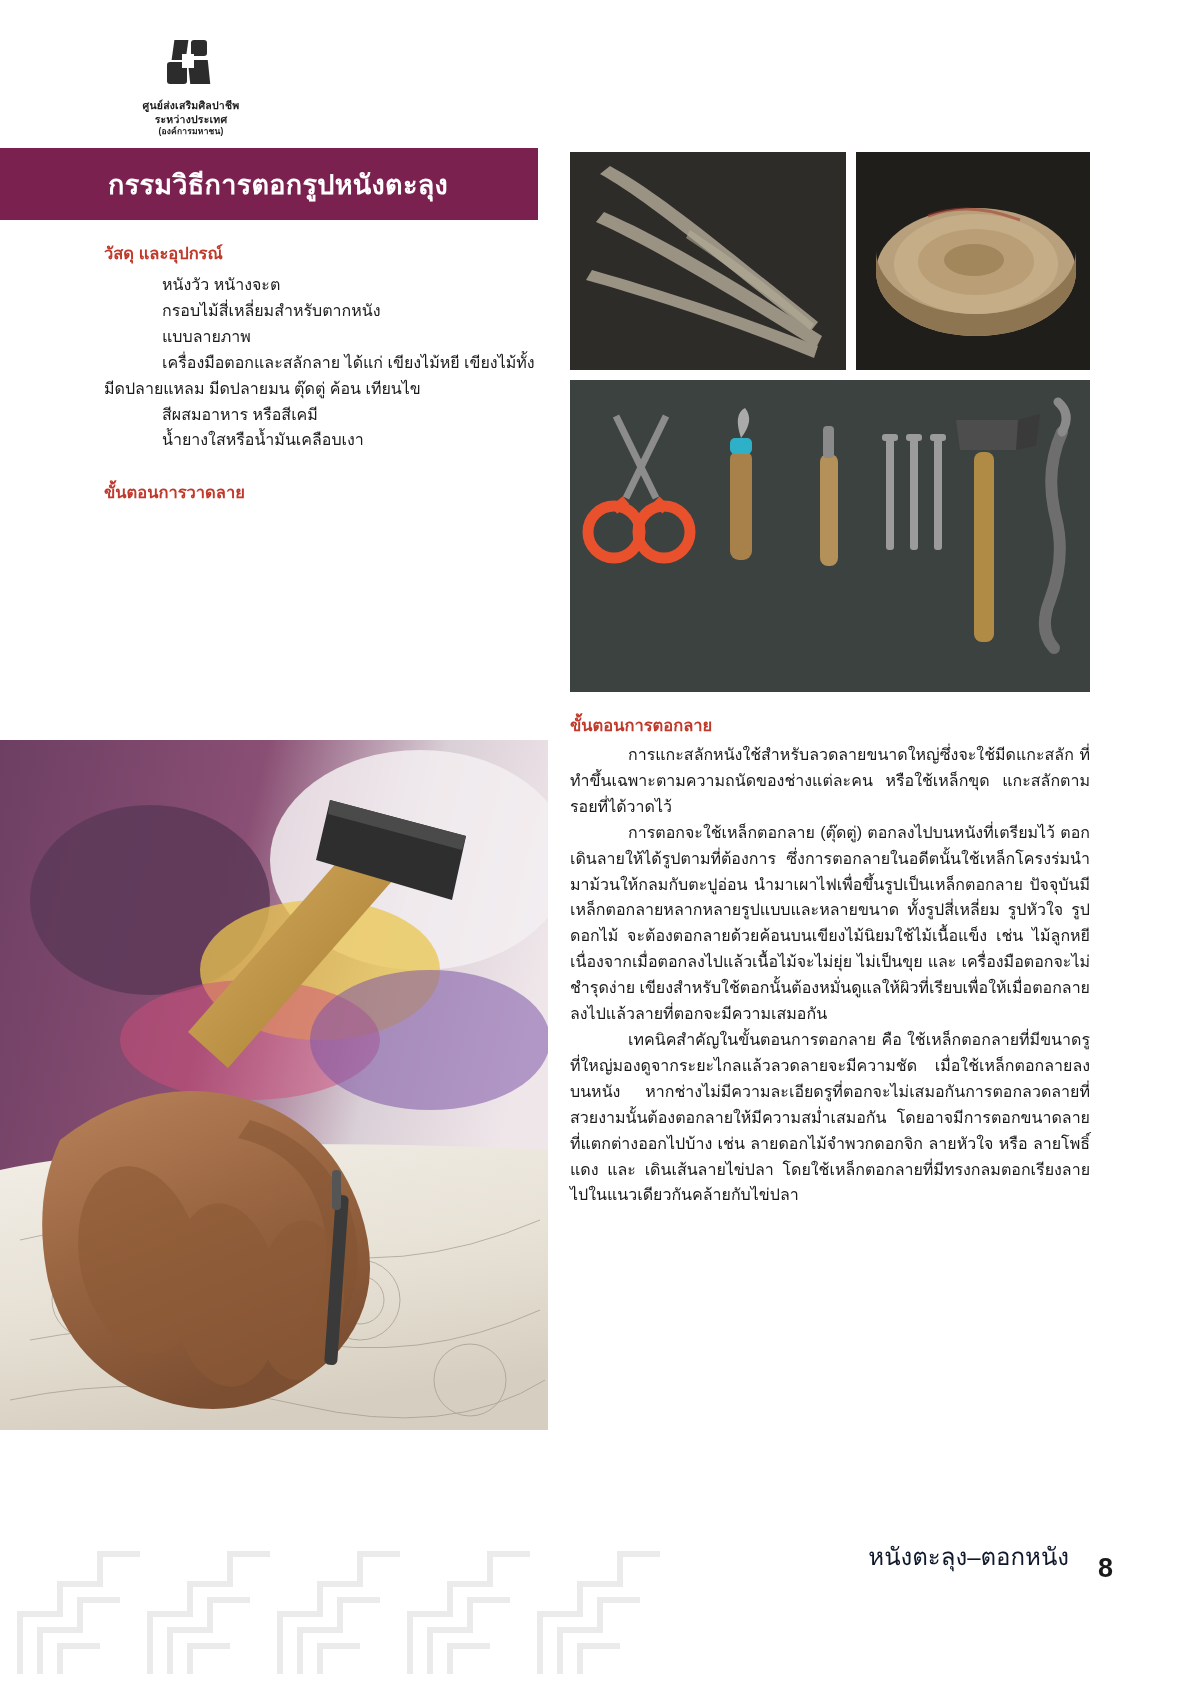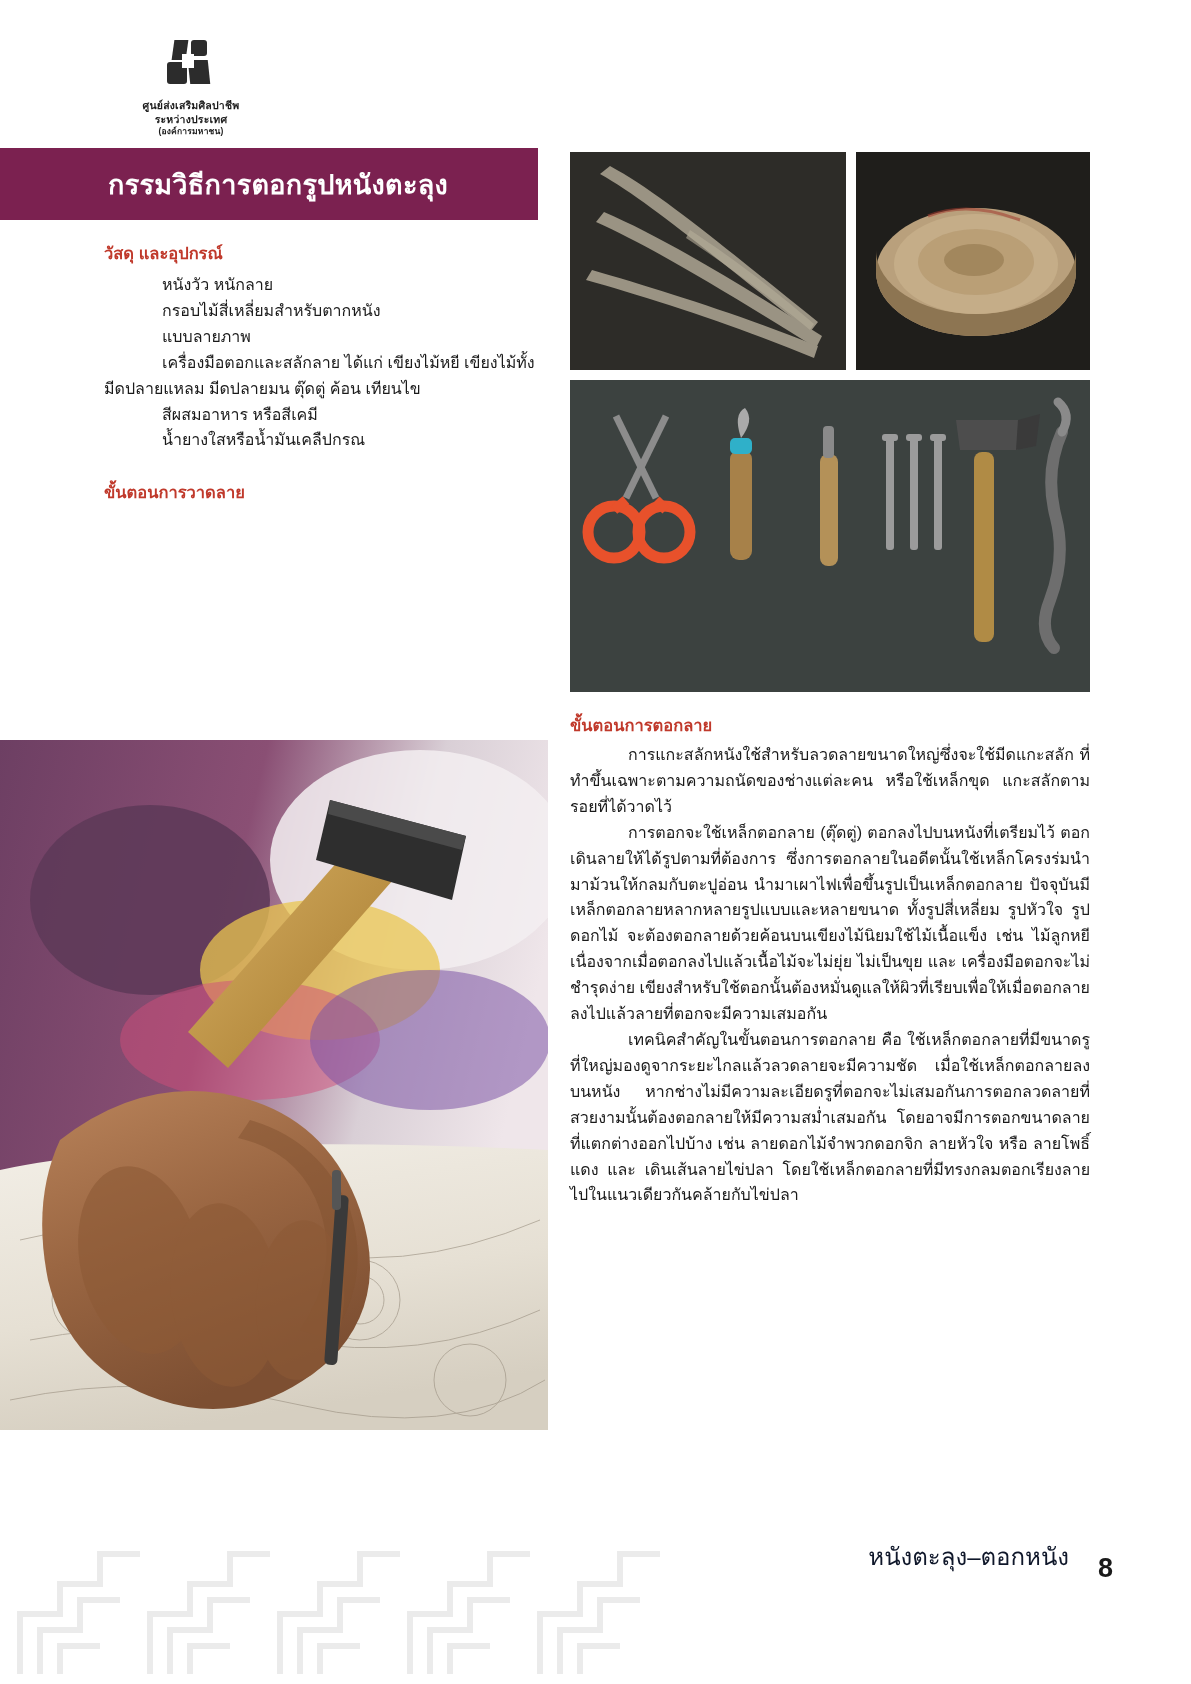--- a/index.html
+++ b/index.html
@@ -107,26 +107,26 @@
 
   <div class="title-bar">
     <span>กรรมวิธีการตอกรูปหนังตะลุง</span>
   </div>
 
   <div class="left-col">
 
     <div class="blk">
       <h2 class="sec">วัสดุ และอุปกรณ์</h2>
       <div class="lines">
-        <p class="ind">หนังวัว หนักลาย</p>
+        <p class="ind">หนังวัว หนัางจะต</p>
         <p class="ind">กรอบไม้สี่เหลี่ยมสำหรับตากหนัง</p>
         <p class="ind">แบบลายภาพ</p>
         <p class="ind">เครื่องมือตอกและสลักลาย ได้แก่ เขียงไม้หยี เขียงไม้ทั้ง มีดปลายแหลม มีดปลายมน ตุ๊ดตู่ ค้อน เทียนไข</p>
         <p class="ind">สีผสมอาหาร หรือสีเคมี</p>
-        <p class="ind">น้ำยางใสหรือน้ำมันเคลืปกรณ</p>
+        <p class="ind">น้ำยางใสหรือน้ำมันเคลือบเงา</p>
       </div>
     </div>
 
     <div class="blk">
       <h2 class="sec">ขั้นตอนการวาดลาย</h2>
     </div>
 
   </div>
 
   <div class="photo-left">

